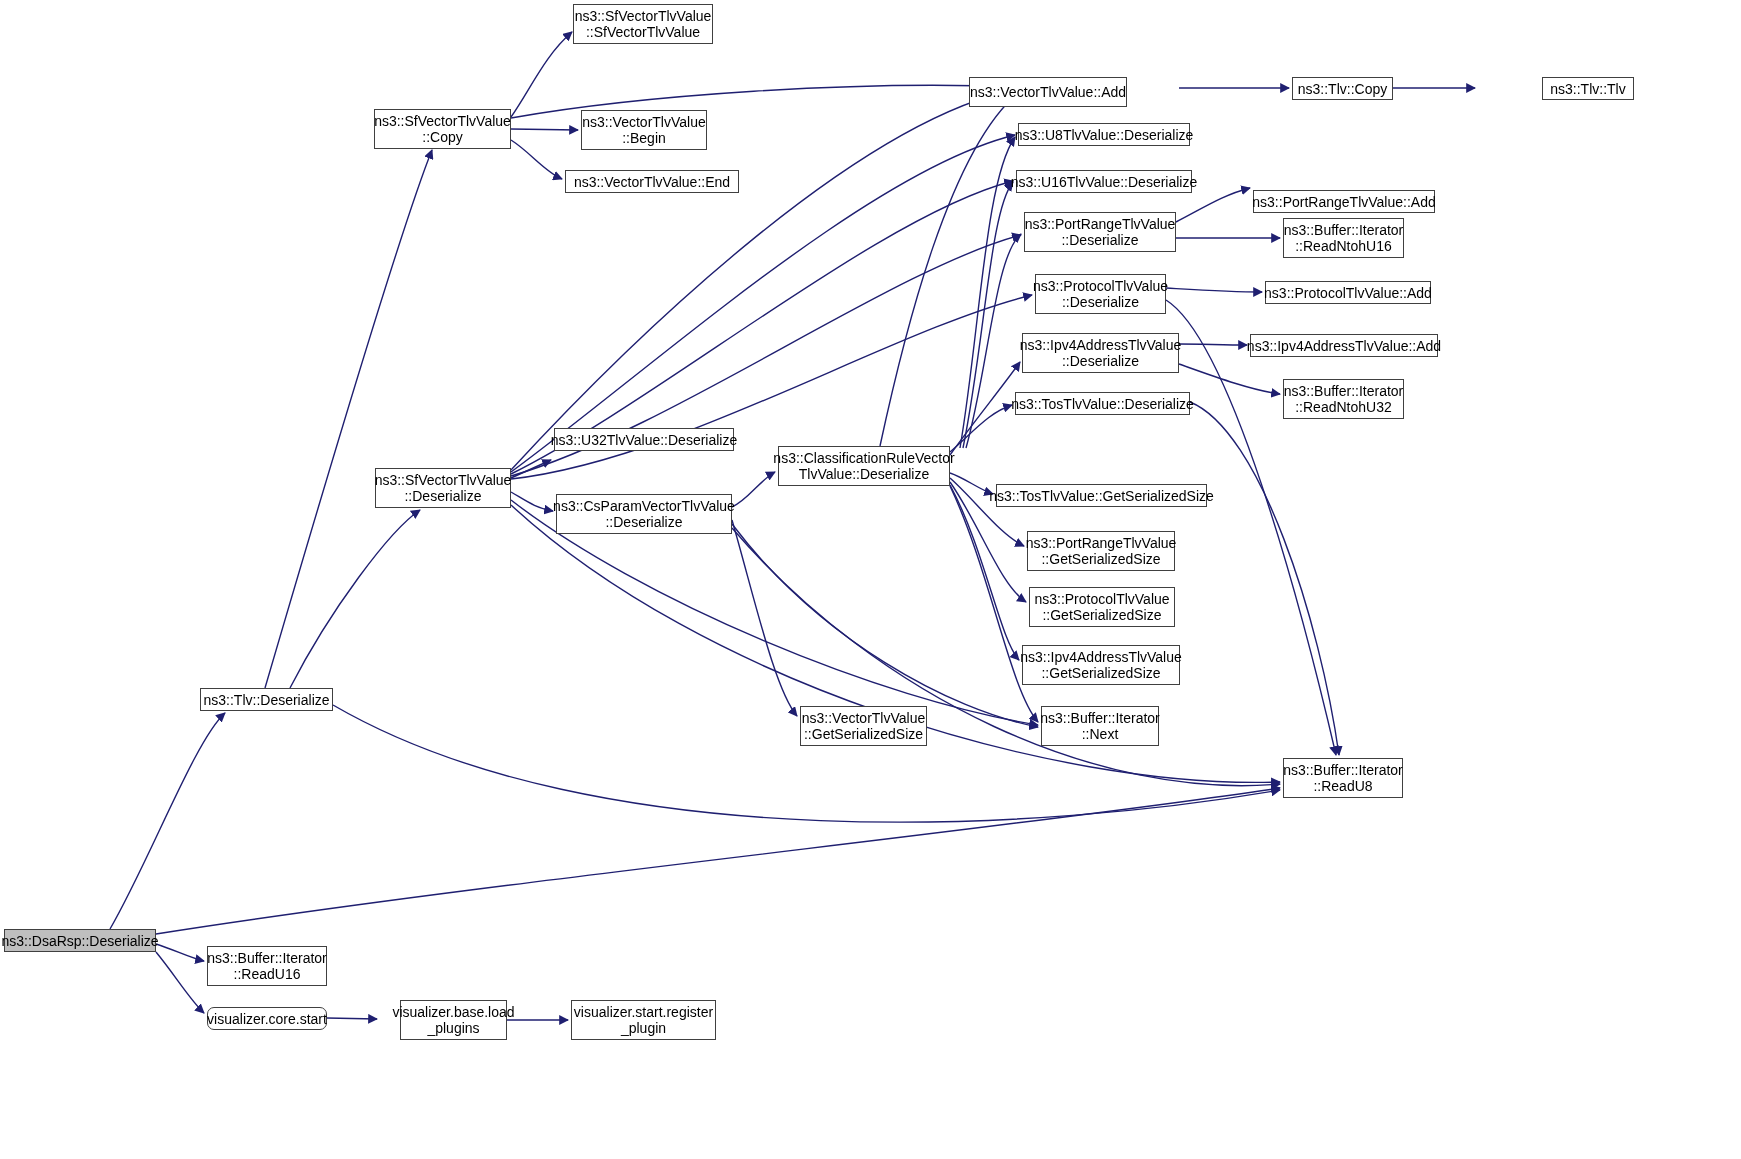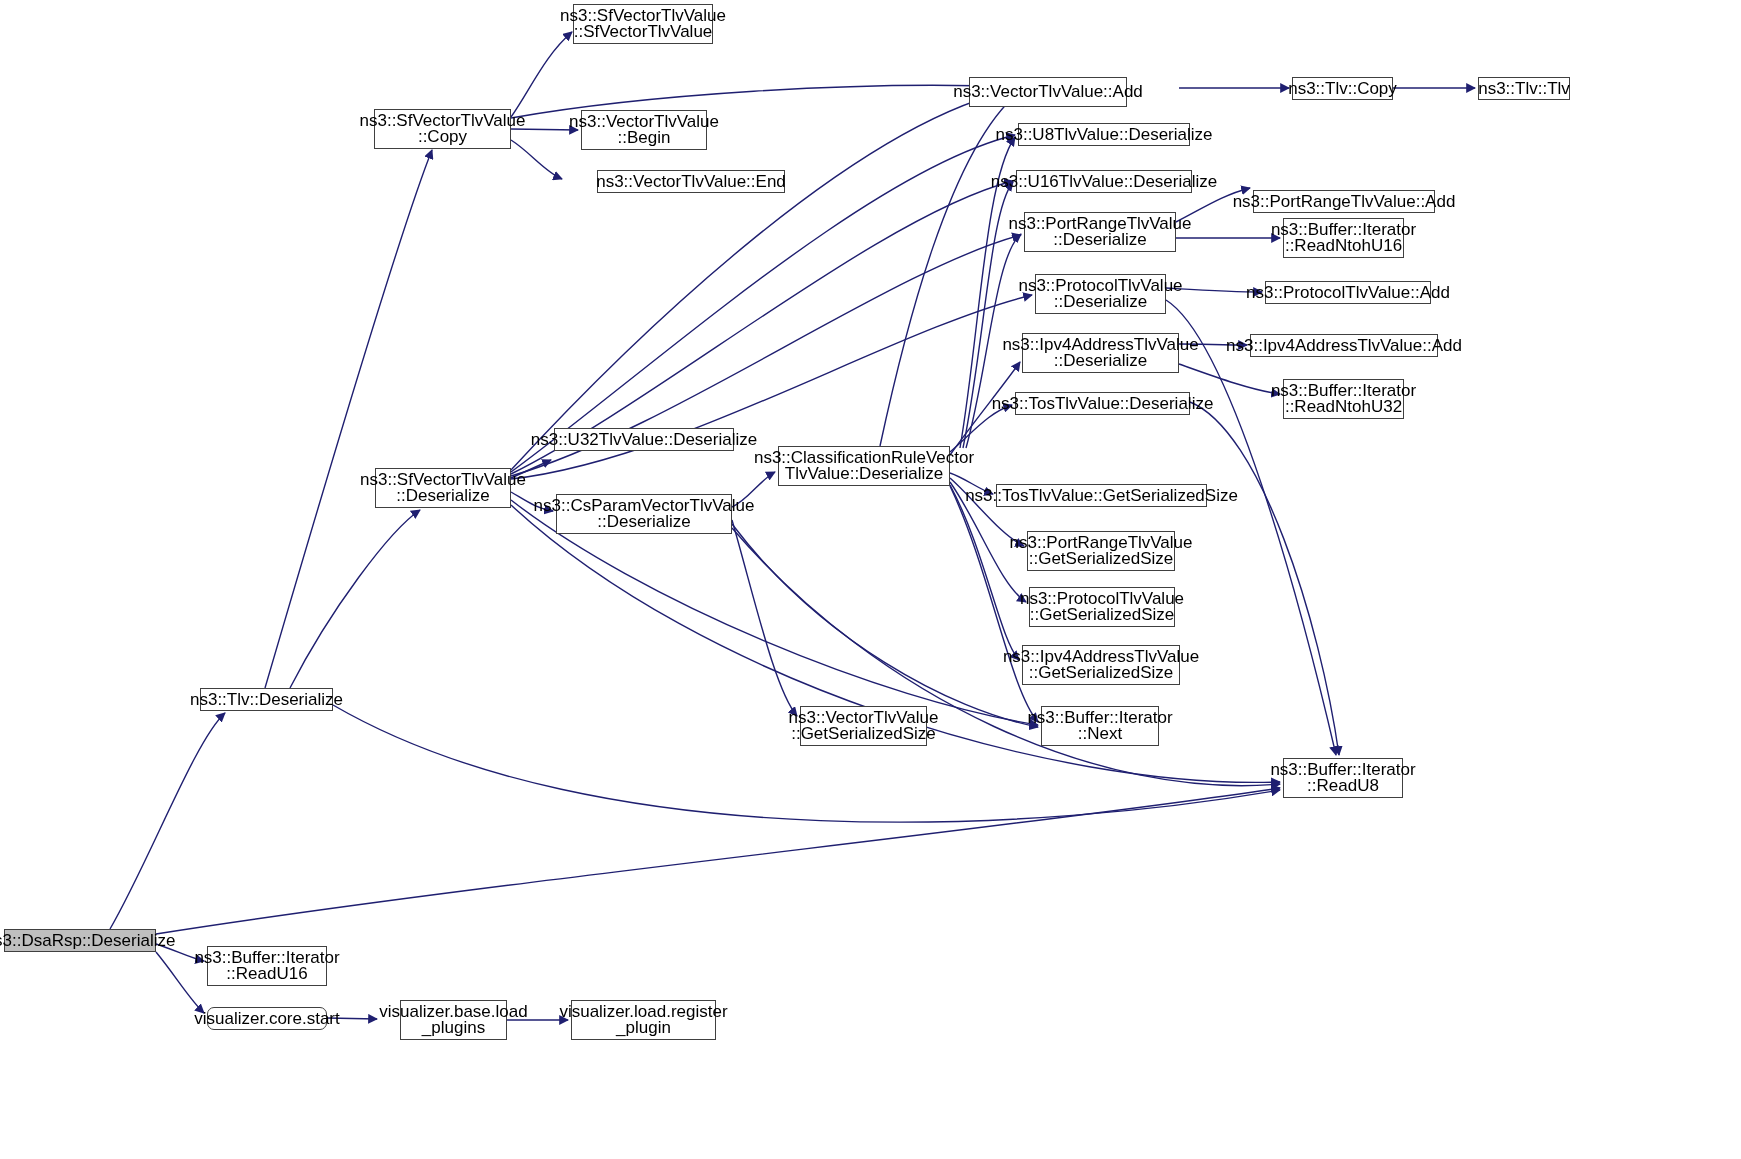--- a/index.html
+++ b/index.html
@@ -22,21 +22,21 @@
     width: 1741px;
     height: 1159px;
     pointer-events: none;
   }
   .node {
     position: absolute;
     box-sizing: border-box;
     border: 1px solid #404040;
     background: #ffffff;
     color: #000000;
-    font-size: 17px;
+    font-size: 14px;
     line-height: 16px;
     text-align: center;
     display: flex;
     align-items: center;
     justify-content: center;
     white-space: pre-line;
     padding: 0 3px;
     z-index: 5;
   }
   .node.root {
@@ -103,24 +103,24 @@
         <path d="M 506,1020 L 568,1020" fill="none" stroke="#1f1f70" stroke-width="1.4" marker-end="url(#arrow)"></path>
       </g>
   </svg>
   <div id="node-layer">
       <div class="node" style="left: 573px; top: 4px; width: 140px; height: 40px;">ns3::SfVectorTlvValue
 ::SfVectorTlvValue</div>
       <div class="node" style="left: 374px; top: 109px; width: 137px; height: 40px;">ns3::SfVectorTlvValue
 ::Copy</div>
       <div class="node" style="left: 581px; top: 110px; width: 126px; height: 40px;">ns3::VectorTlvValue
 ::Begin</div>
-      <div class="node" style="left: 597px; top: 170px; width: 188px; height: 23px;">ns3::VectorTlvValue::End</div>
+      <div class="node" style="left: 565px; top: 170px; width: 174px; height: 23px;">ns3::VectorTlvValue::End</div>
       <div class="node" style="left: 969px; top: 77px; width: 158px; height: 30px;">ns3::VectorTlvValue::Add</div>
       <div class="node" style="left: 1292px; top: 77px; width: 101px; height: 23px;">ns3::Tlv::Copy</div>
-      <div class="node" style="left: 1478px; top: 77px; width: 92px; height: 23px;">ns3::Tlv::Tlv</div>
+      <div class="node" style="left: 1542px; top: 77px; width: 92px; height: 23px;">ns3::Tlv::Tlv</div>
       <div class="node" style="left: 1018px; top: 123px; width: 172px; height: 23px;">ns3::U8TlvValue::Deserialize</div>
       <div class="node" style="left: 1016px; top: 170px; width: 176px; height: 23px;">ns3::U16TlvValue::Deserialize</div>
       <div class="node" style="left: 1024px; top: 212px; width: 152px; height: 40px;">ns3::PortRangeTlvValue
 ::Deserialize</div>
       <div class="node" style="left: 1253px; top: 172px; width: 182px; height: 23px; margin-top: 18px;">ns3::PortRangeTlvValue::Add</div>
       <div class="node" style="left: 1283px; top: 218px; width: 121px; height: 40px;">ns3::Buffer::Iterator
 ::ReadNtohU16</div>
       <div class="node" style="left: 1035px; top: 274px; width: 131px; height: 40px;">ns3::ProtocolTlvValue
 ::Deserialize</div>
       <div class="node" style="left: 1265px; top: 281px; width: 166px; height: 23px;">ns3::ProtocolTlvValue::Add</div>
@@ -150,16 +150,16 @@
       <div class="node" style="left: 554px; top: 428px; width: 180px; height: 23px;">ns3::U32TlvValue::Deserialize</div>
       <div class="node" style="left: 556px; top: 494px; width: 176px; height: 40px;">ns3::CsParamVectorTlvValue
 ::Deserialize</div>
       <div class="node" style="left: 200px; top: 688px; width: 133px; height: 23px;">ns3::Tlv::Deserialize</div>
       <div class="node root" style="left: 4px; top: 929px; width: 152px; height: 23px;">ns3::DsaRsp::Deserialize</div>
       <div class="node" style="left: 207px; top: 946px; width: 120px; height: 40px;">ns3::Buffer::Iterator
 ::ReadU16</div>
       <div class="node" style="left: 207px; top: 1007px; width: 120px; height: 23px; border-radius: 7px;">visualizer.core.start</div>
       <div class="node" style="left: 400px; top: 1000px; width: 107px; height: 40px;">visualizer.base.load
 _plugins</div>
-      <div class="node" style="left: 571px; top: 1000px; width: 145px; height: 40px;">visualizer.load.register
+      <div class="node" style="left: 571px; top: 1000px; width: 145px; height: 40px;">visualizer.start.register
 _plugin</div>
     </div>
 </div>
 
 </body></html>

